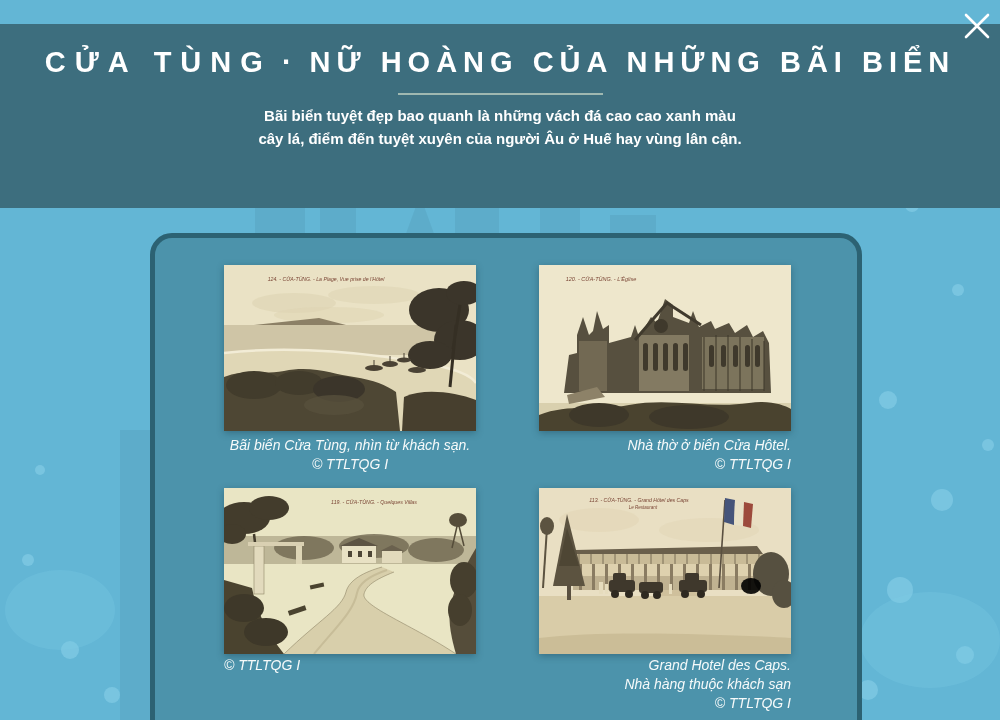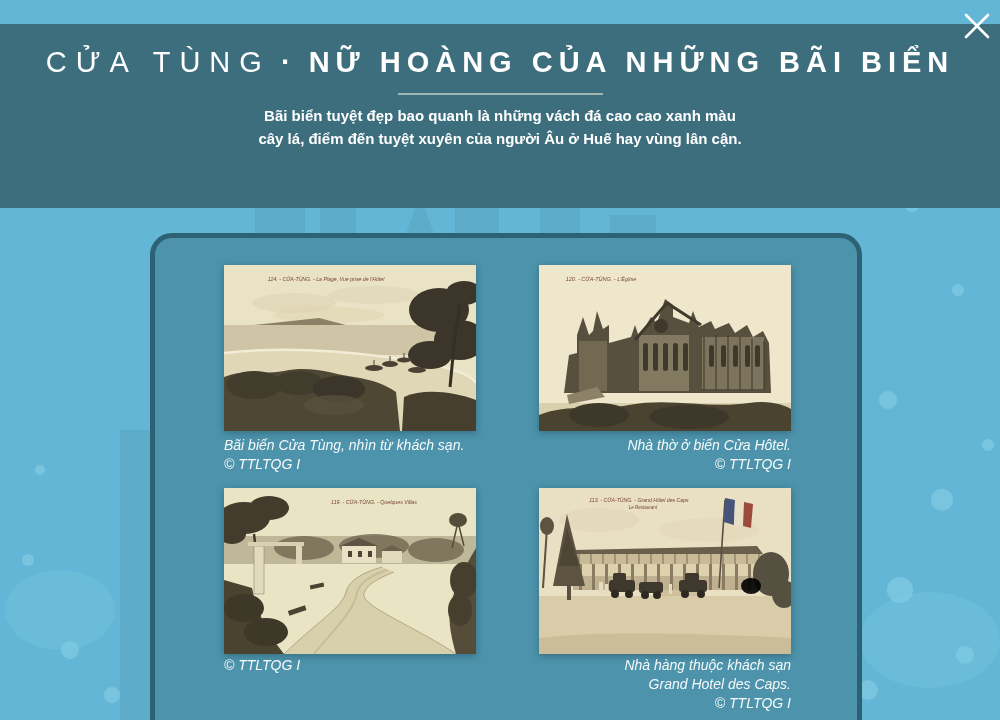--- a/index.html
+++ b/index.html
@@ -3,41 +3,41 @@
 <meta charset="utf-8">
 <style>
   html,body{margin:0;padding:0;}
   body{font-family:"Liberation Sans","DejaVu Sans",sans-serif;}
   .stage{position:relative;width:1000px;height:720px;overflow:hidden;background:#63b6d5;}
   .watermark{position:absolute;inset:0;z-index:0;}
   
   .header{position:absolute;top:24px;left:0;width:100%;height:184px;background:#3d6e7e;
           text-align:center;color:#ffffff;z-index:2;}
   .title{margin-top:22px;font-size:29px;white-space:nowrap;}
-  .title .t-bold{font-weight:400;letter-spacing:9px;}
+  .title .t-bold{font-weight:700;letter-spacing:9px;}
   .title .t-sep{font-weight:800;margin:0 10px 0 2px;}
   .title .t-rest{font-weight:700;letter-spacing:6px;}
   .divider{width:205px;height:2px;background:#9fb8b1;margin:14px auto 0;}
   .desc{margin:9px 0 0;font-size:15px;font-weight:bold;line-height:23px;}
   .attribution{margin-top:21px;font-size:15px;font-weight:bold;}
   
   .close-btn{position:absolute;top:8px;right:5px;width:36px;height:36px;padding:0;border:none;
              background:transparent;cursor:pointer;z-index:6;}
   
   .panel{position:absolute;left:150px;top:233px;width:712px;height:545px;box-sizing:border-box;
          background:#4c93ab;border:5px solid #2c6273;border-radius:22px;z-index:1;}
   .card{position:absolute;width:252px;height:166px;z-index:3;box-shadow:0 2px 7px rgba(15,45,60,.35);}
   .card svg{display:block;width:252px;height:166px;}
   .pos-c1{left:224px;top:265px;}
   .pos-c2{left:539px;top:265px;}
   .pos-c3{left:224px;top:488px;}
   .pos-c4{left:539px;top:488px;}
   .caption{position:absolute;width:252px;z-index:3;font-style:italic;font-size:14px;
            line-height:19px;color:#f6fafa;}
-  .pos-cap1{left:224px;top:436px;text-align:left;}
+  .pos-cap1{left:224px;top:436px;text-align:center;}
   .pos-cap2{left:539px;top:436px;text-align:right;}
   .pos-cap3{left:224px;top:656px;text-align:left;}
   .pos-cap4{left:539px;top:656px;text-align:right;}
   .pc-title{font-style:italic;}
 </style>
 </head>
 <body>
 
 <div class="stage">
 
@@ -276,18 +276,18 @@
     <div>© TTLTQG I</div>
   </div>
   <div class="caption pos-cap2">
     <div>Nhà thờ ở biển Cửa Hôtel.</div>
     <div>© TTLTQG I</div>
   </div>
   <div class="caption pos-cap3">
     <div>© TTLTQG I</div>
   </div>
   <div class="caption pos-cap4">
+    <div>Grand Hotel des Caps.</div>
     <div>Nhà hàng thuộc khách sạn</div>
-    <div>Grand Hotel des Caps.</div>
     <div>© TTLTQG I</div>
   </div>
 
 </div>
 
 </body></html>

